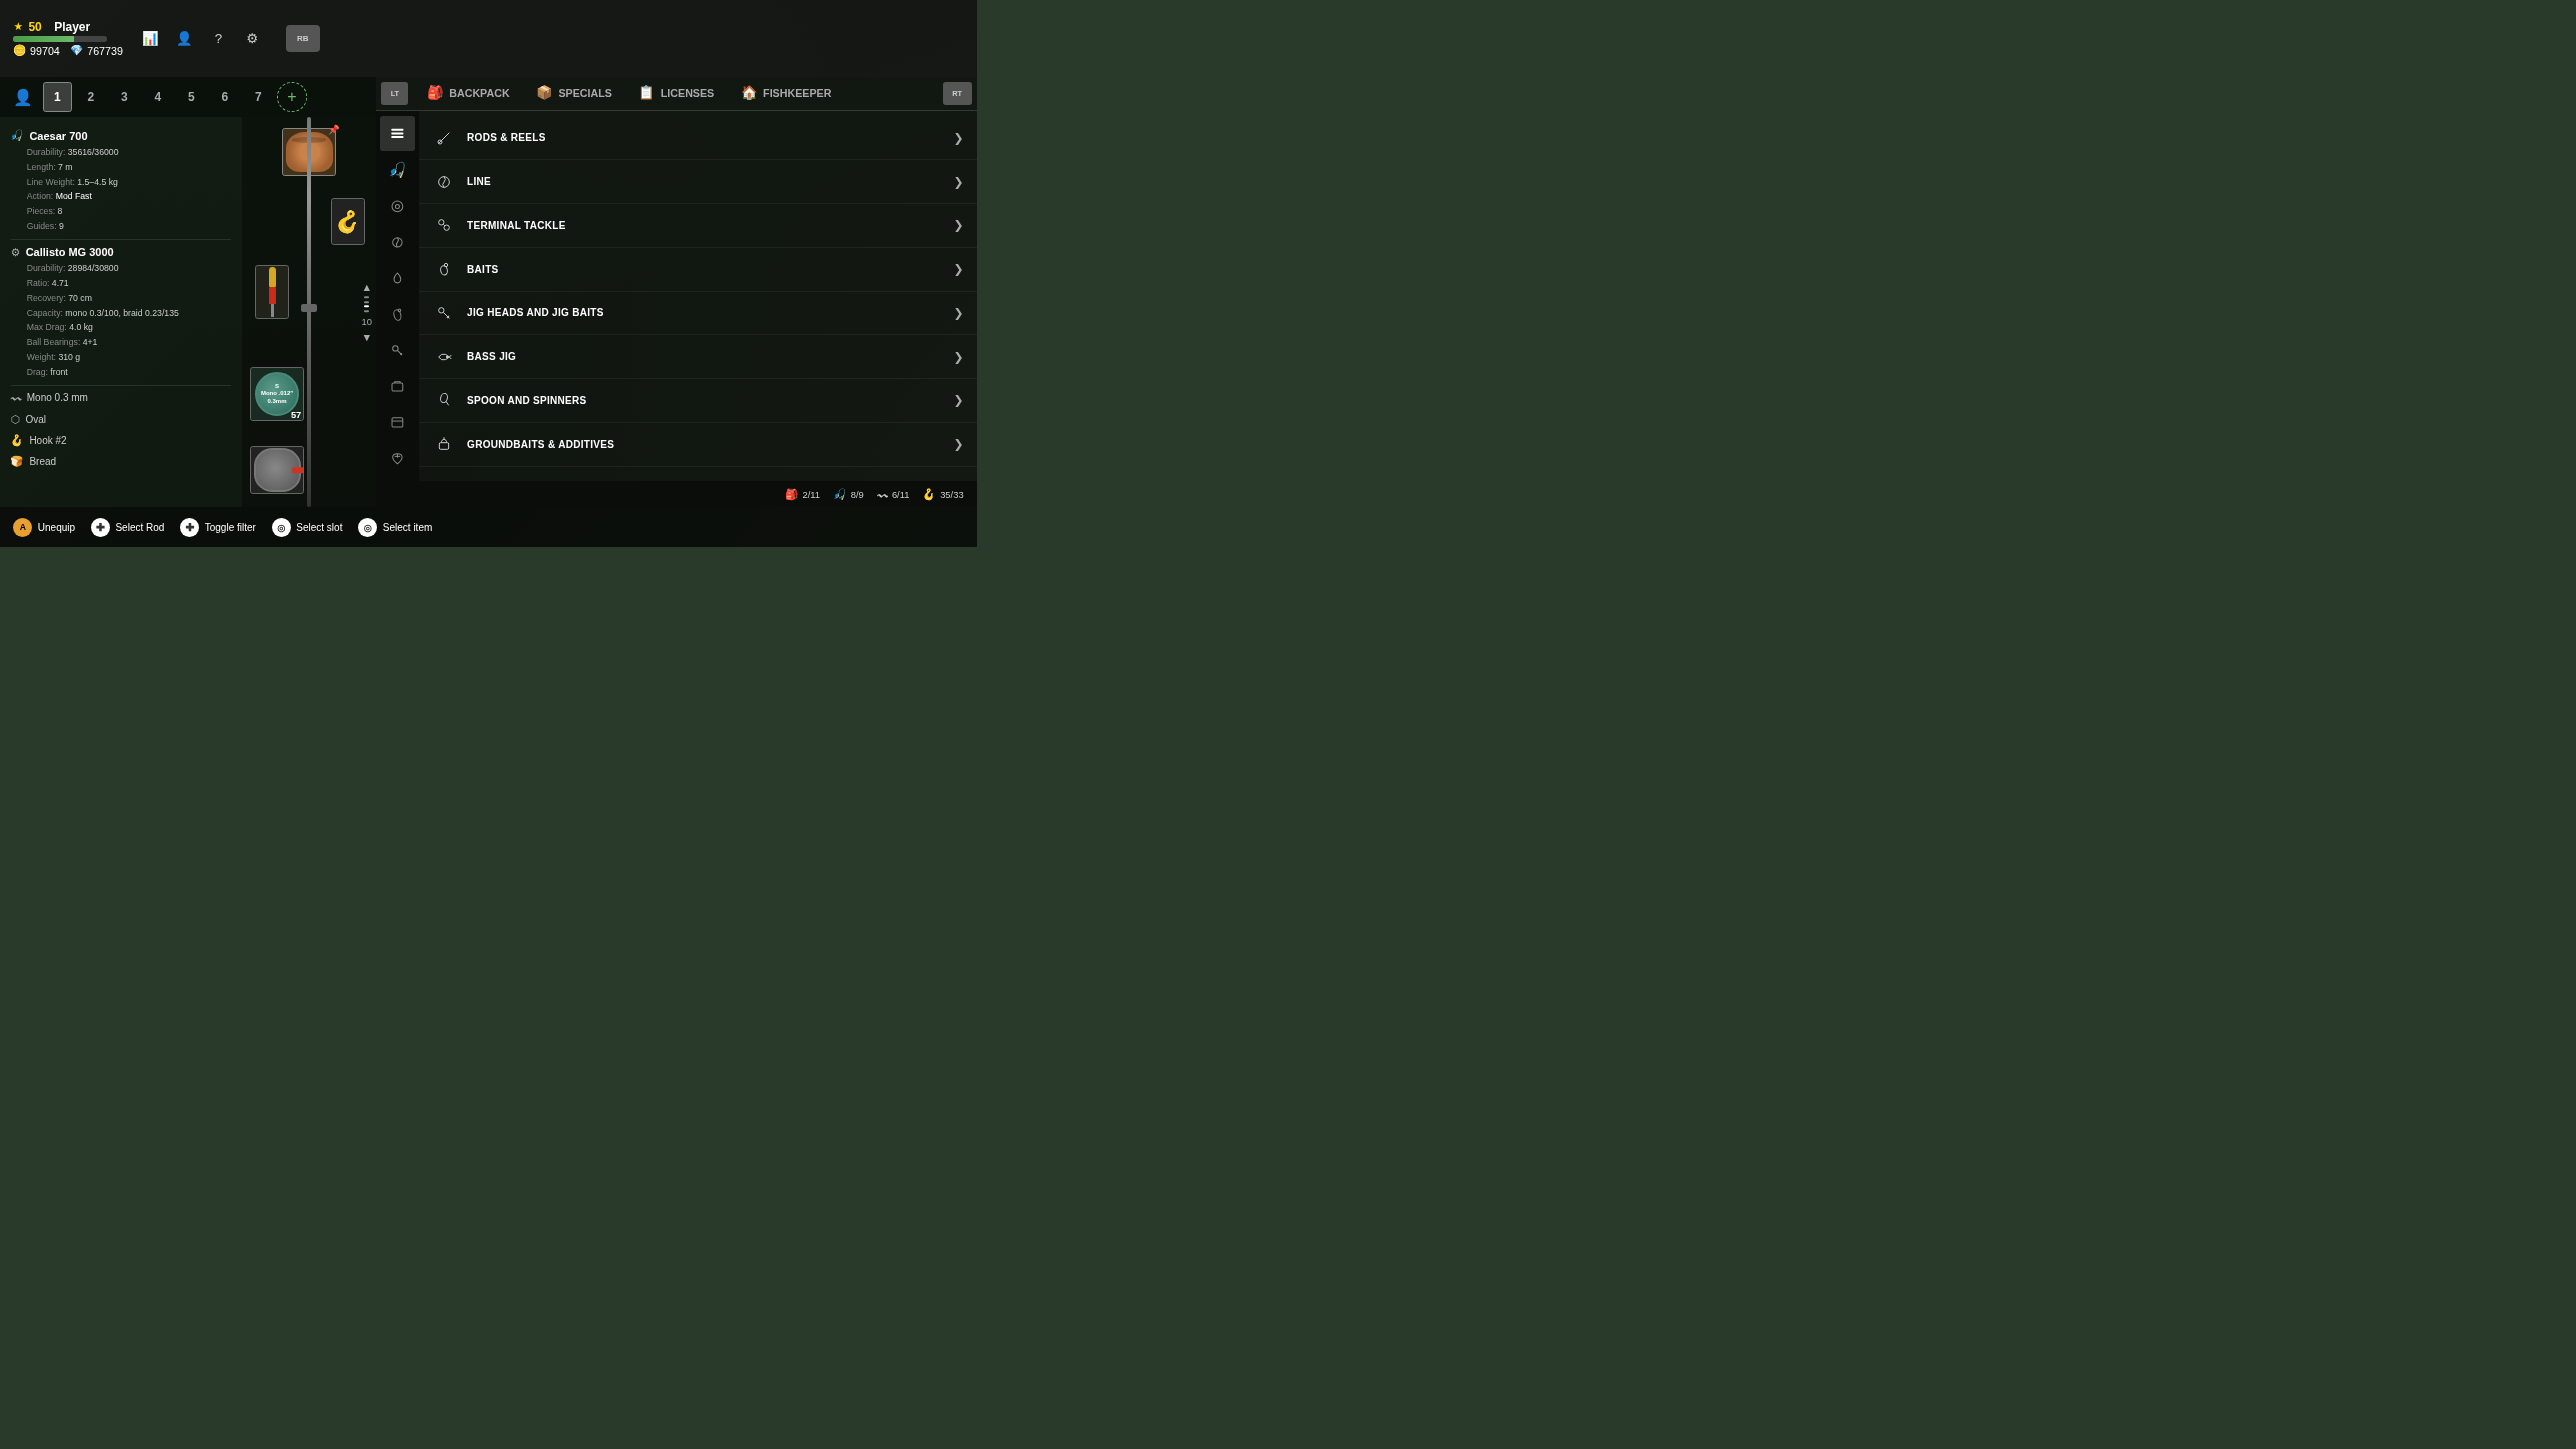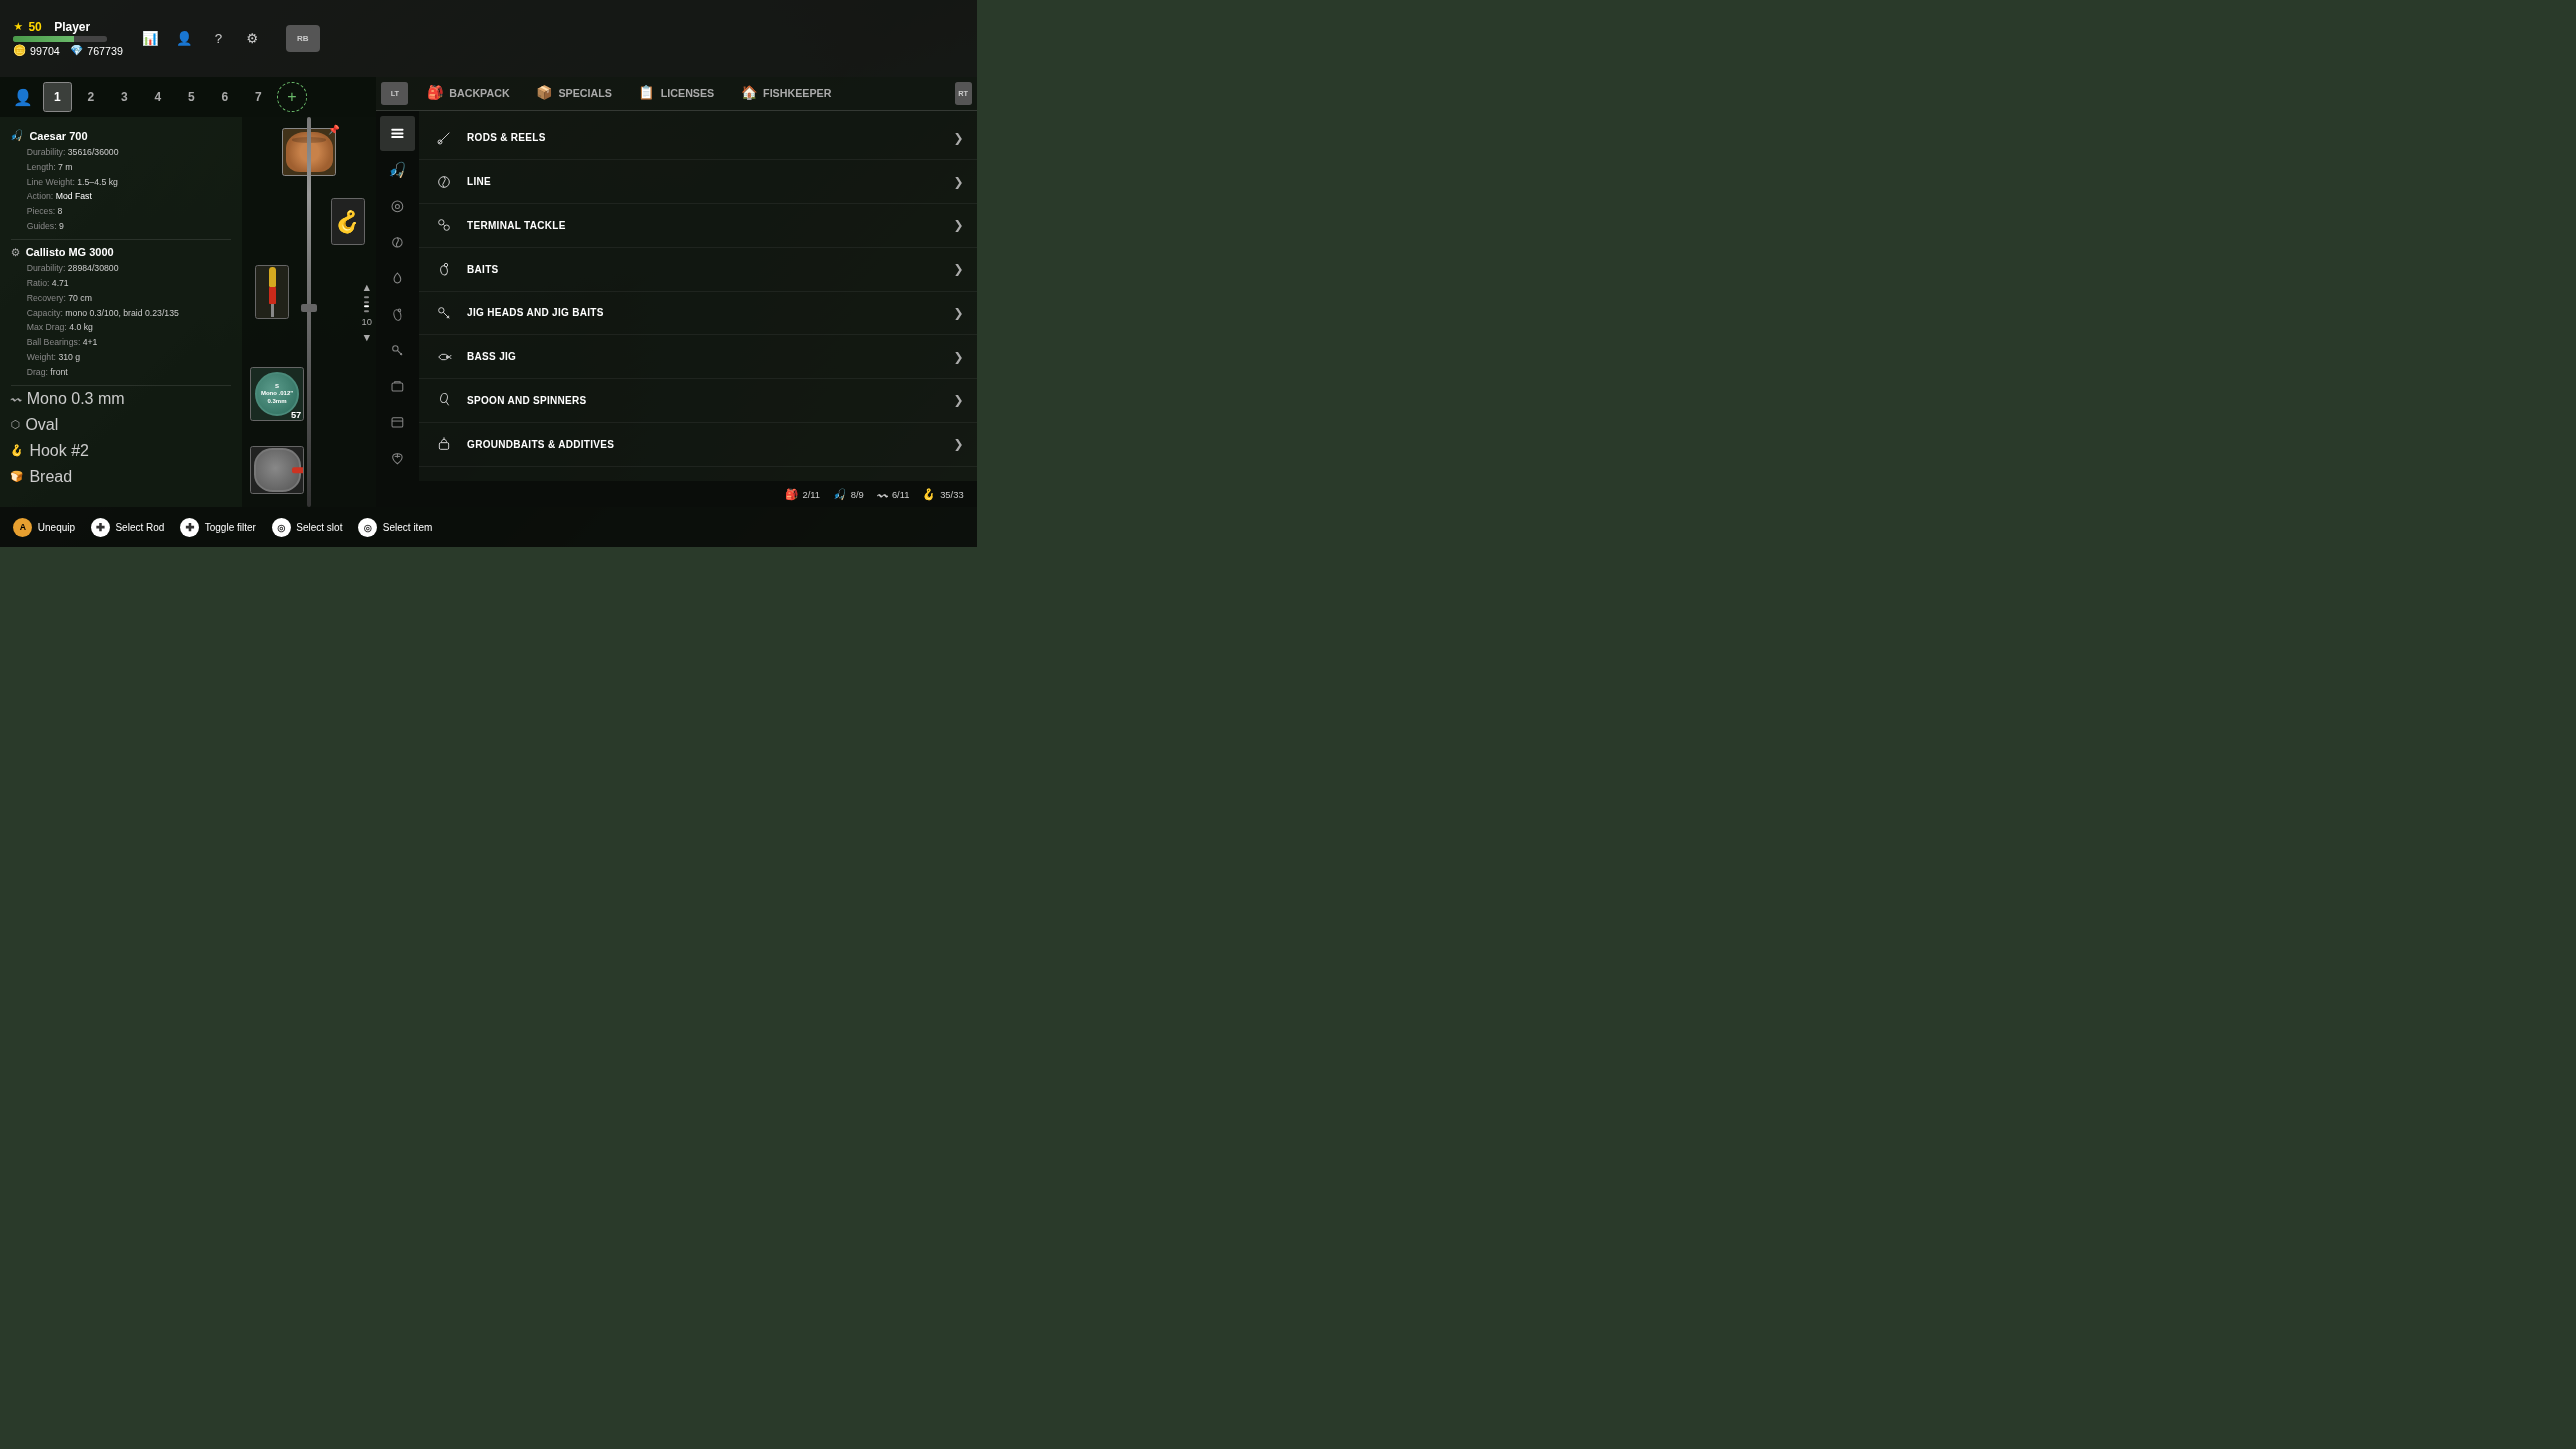--- a/index.html
+++ b/index.html
@@ -262,21 +262,21 @@
     .stat-label { color: #888; }
     .stat-value { color: #ccc; }
     .stat-highlight { color: #fff; }
 
     .equip-simple {
       display: flex;
       align-items: center;
       gap: 5.4px;
       padding: 4px 0;
     }
-    .equip-simple-name { font-size: 16px; color: #ccc; }
+    .equip-simple-name { font-size: 10px; color: #ccc; }
 
     
     .rod-area {
       width: 134px;
       background: rgba(10,15,10,0.85);
       position: relative;
       display: flex;
       flex-direction: column;
       align-items: center;
       overflow: hidden;
@@ -399,21 +399,21 @@
       padding: 8px 13.4px;
       font-size: 10.7px;
       font-weight: bold;
       color: #aaa;
       cursor: pointer;
       border-bottom: 2px solid transparent;
     }
     .cat-icon { font-size: 13.4px; }
 
     .rt-btn {
-      width: 17px;
+      width: 29px;
       height: 23px;
       background: #555;
       border-radius: 2.7px;
       display: flex;
       align-items: center;
       justify-content: center;
       font-size: 7.4px;
       font-weight: bold;
       color: #ccc;
       margin-left: auto;

